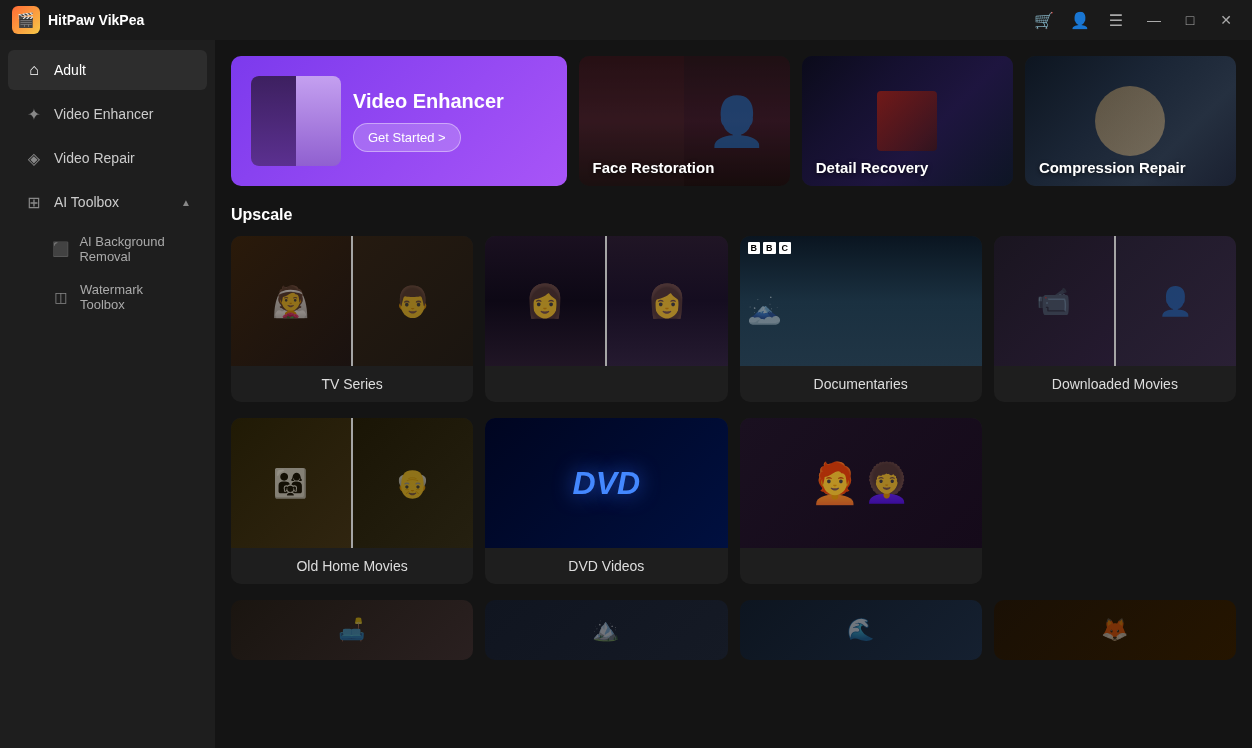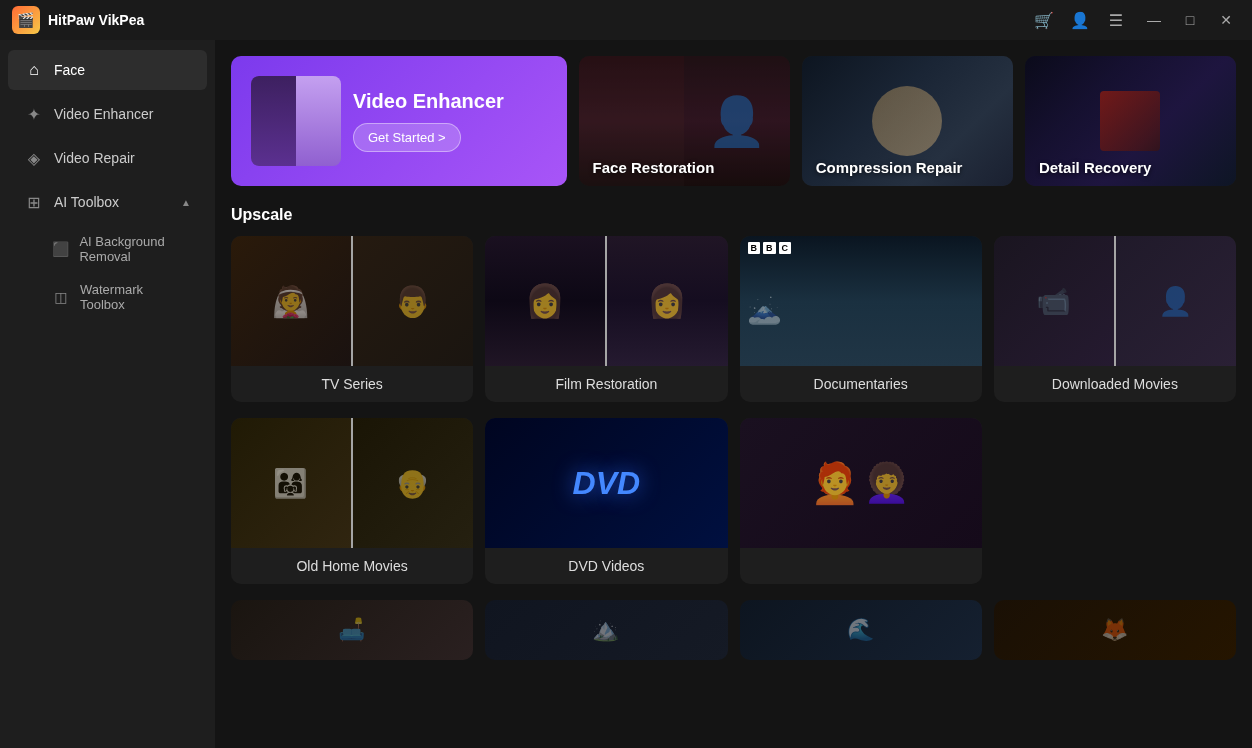--- a/index.html
+++ b/index.html
@@ -453,21 +453,21 @@
       <div class="win-btn close">✕</div>
     </div>
   </div>
 </div>
 
 <div class="main-layout">
 
   <div class="sidebar">
     <div class="sidebar-item active">
       <span class="sidebar-icon">⌂</span>
-      <span class="sidebar-label">Face</span>
+      <span class="sidebar-label">Adult</span>
     </div>
     <div class="sidebar-item">
       <span class="sidebar-icon">✦</span>
       <span class="sidebar-label">Video Enhancer</span>
     </div>
     <div class="sidebar-item">
       <span class="sidebar-icon">◈</span>
       <span class="sidebar-label">Video Repair</span>
     </div>
 
@@ -512,34 +512,34 @@
             <div class="face-img-left"></div>
             <div class="face-img-right">
               <span style="font-size:48px; opacity:0.6;">👤</span>
             </div>
           </div>
         </div>
         <div class="card-feature-label">Face Restoration</div>
       </div>
 
       <div class="card-feature">
-        <div style="position:absolute;inset:0;background:linear-gradient(135deg,#0d1520 0%,#1a2535 40%,#253040 70%,#1a2030 100%);"></div>
-        <div style="position:absolute;inset:0;display:flex;align-items:center;justify-content:center;">
-          <div style="width:70px;height:70px;border-radius:50%;background:linear-gradient(135deg,#c8a060,#e8c080);opacity:0.4;"></div>
-        </div>
-        <div class="card-feature-label">Compression Repair</div>
-      </div>
-
-      <div class="card-feature">
         <div class="card-feature-bg bg-detail" style="position:absolute;inset:0;"></div>
         <div style="position:absolute;inset:0;background:linear-gradient(135deg,#0a0a1a 0%,#151030 30%,#1e1540 60%,#0d1525 100%);opacity:0.9;"></div>
         <div style="position:absolute;inset:0;display:flex;align-items:center;justify-content:center;">
           <div style="width:60px;height:60px;border-radius:4px;background:linear-gradient(135deg,#cc2200,#441100);opacity:0.5;"></div>
         </div>
         <div class="card-feature-label">Detail Recovery</div>
+      </div>
+
+      <div class="card-feature">
+        <div style="position:absolute;inset:0;background:linear-gradient(135deg,#0d1520 0%,#1a2535 40%,#253040 70%,#1a2030 100%);"></div>
+        <div style="position:absolute;inset:0;display:flex;align-items:center;justify-content:center;">
+          <div style="width:70px;height:70px;border-radius:50%;background:linear-gradient(135deg,#c8a060,#e8c080);opacity:0.4;"></div>
+        </div>
+        <div class="card-feature-label">Compression Repair</div>
       </div>
 
     </div>
 
     <div>
       <div class="section-title">Upscale</div>
 
       <div class="upscale-grid">
 
         <div class="upscale-card">
@@ -562,21 +562,20 @@
             <div class="split-img">
               <div class="split-left" style="background:linear-gradient(180deg,#1a1020 0%,#0d0815 50%,#201525 100%);display:flex;align-items:center;justify-content:center;">
                 <span style="font-size:32px;opacity:0.6;">👩</span>
               </div>
               <div class="split-divider"></div>
               <div class="split-right" style="background:linear-gradient(180deg,#201525 0%,#150d20 50%,#251a30 100%);display:flex;align-items:center;justify-content:center;">
                 <span style="font-size:32px;opacity:0.6;">👩</span>
               </div>
             </div>
           </div>
-          <div class="upscale-card-label">Film Restoration</div>
         </div>
 
         <div class="upscale-card">
           <div class="upscale-card-img">
             <div class="doc-img">
               <div class="bbc-logo">
                 <div class="bbc-box">B</div>
                 <div class="bbc-box">B</div>
                 <div class="bbc-box">C</div>
               </div>

